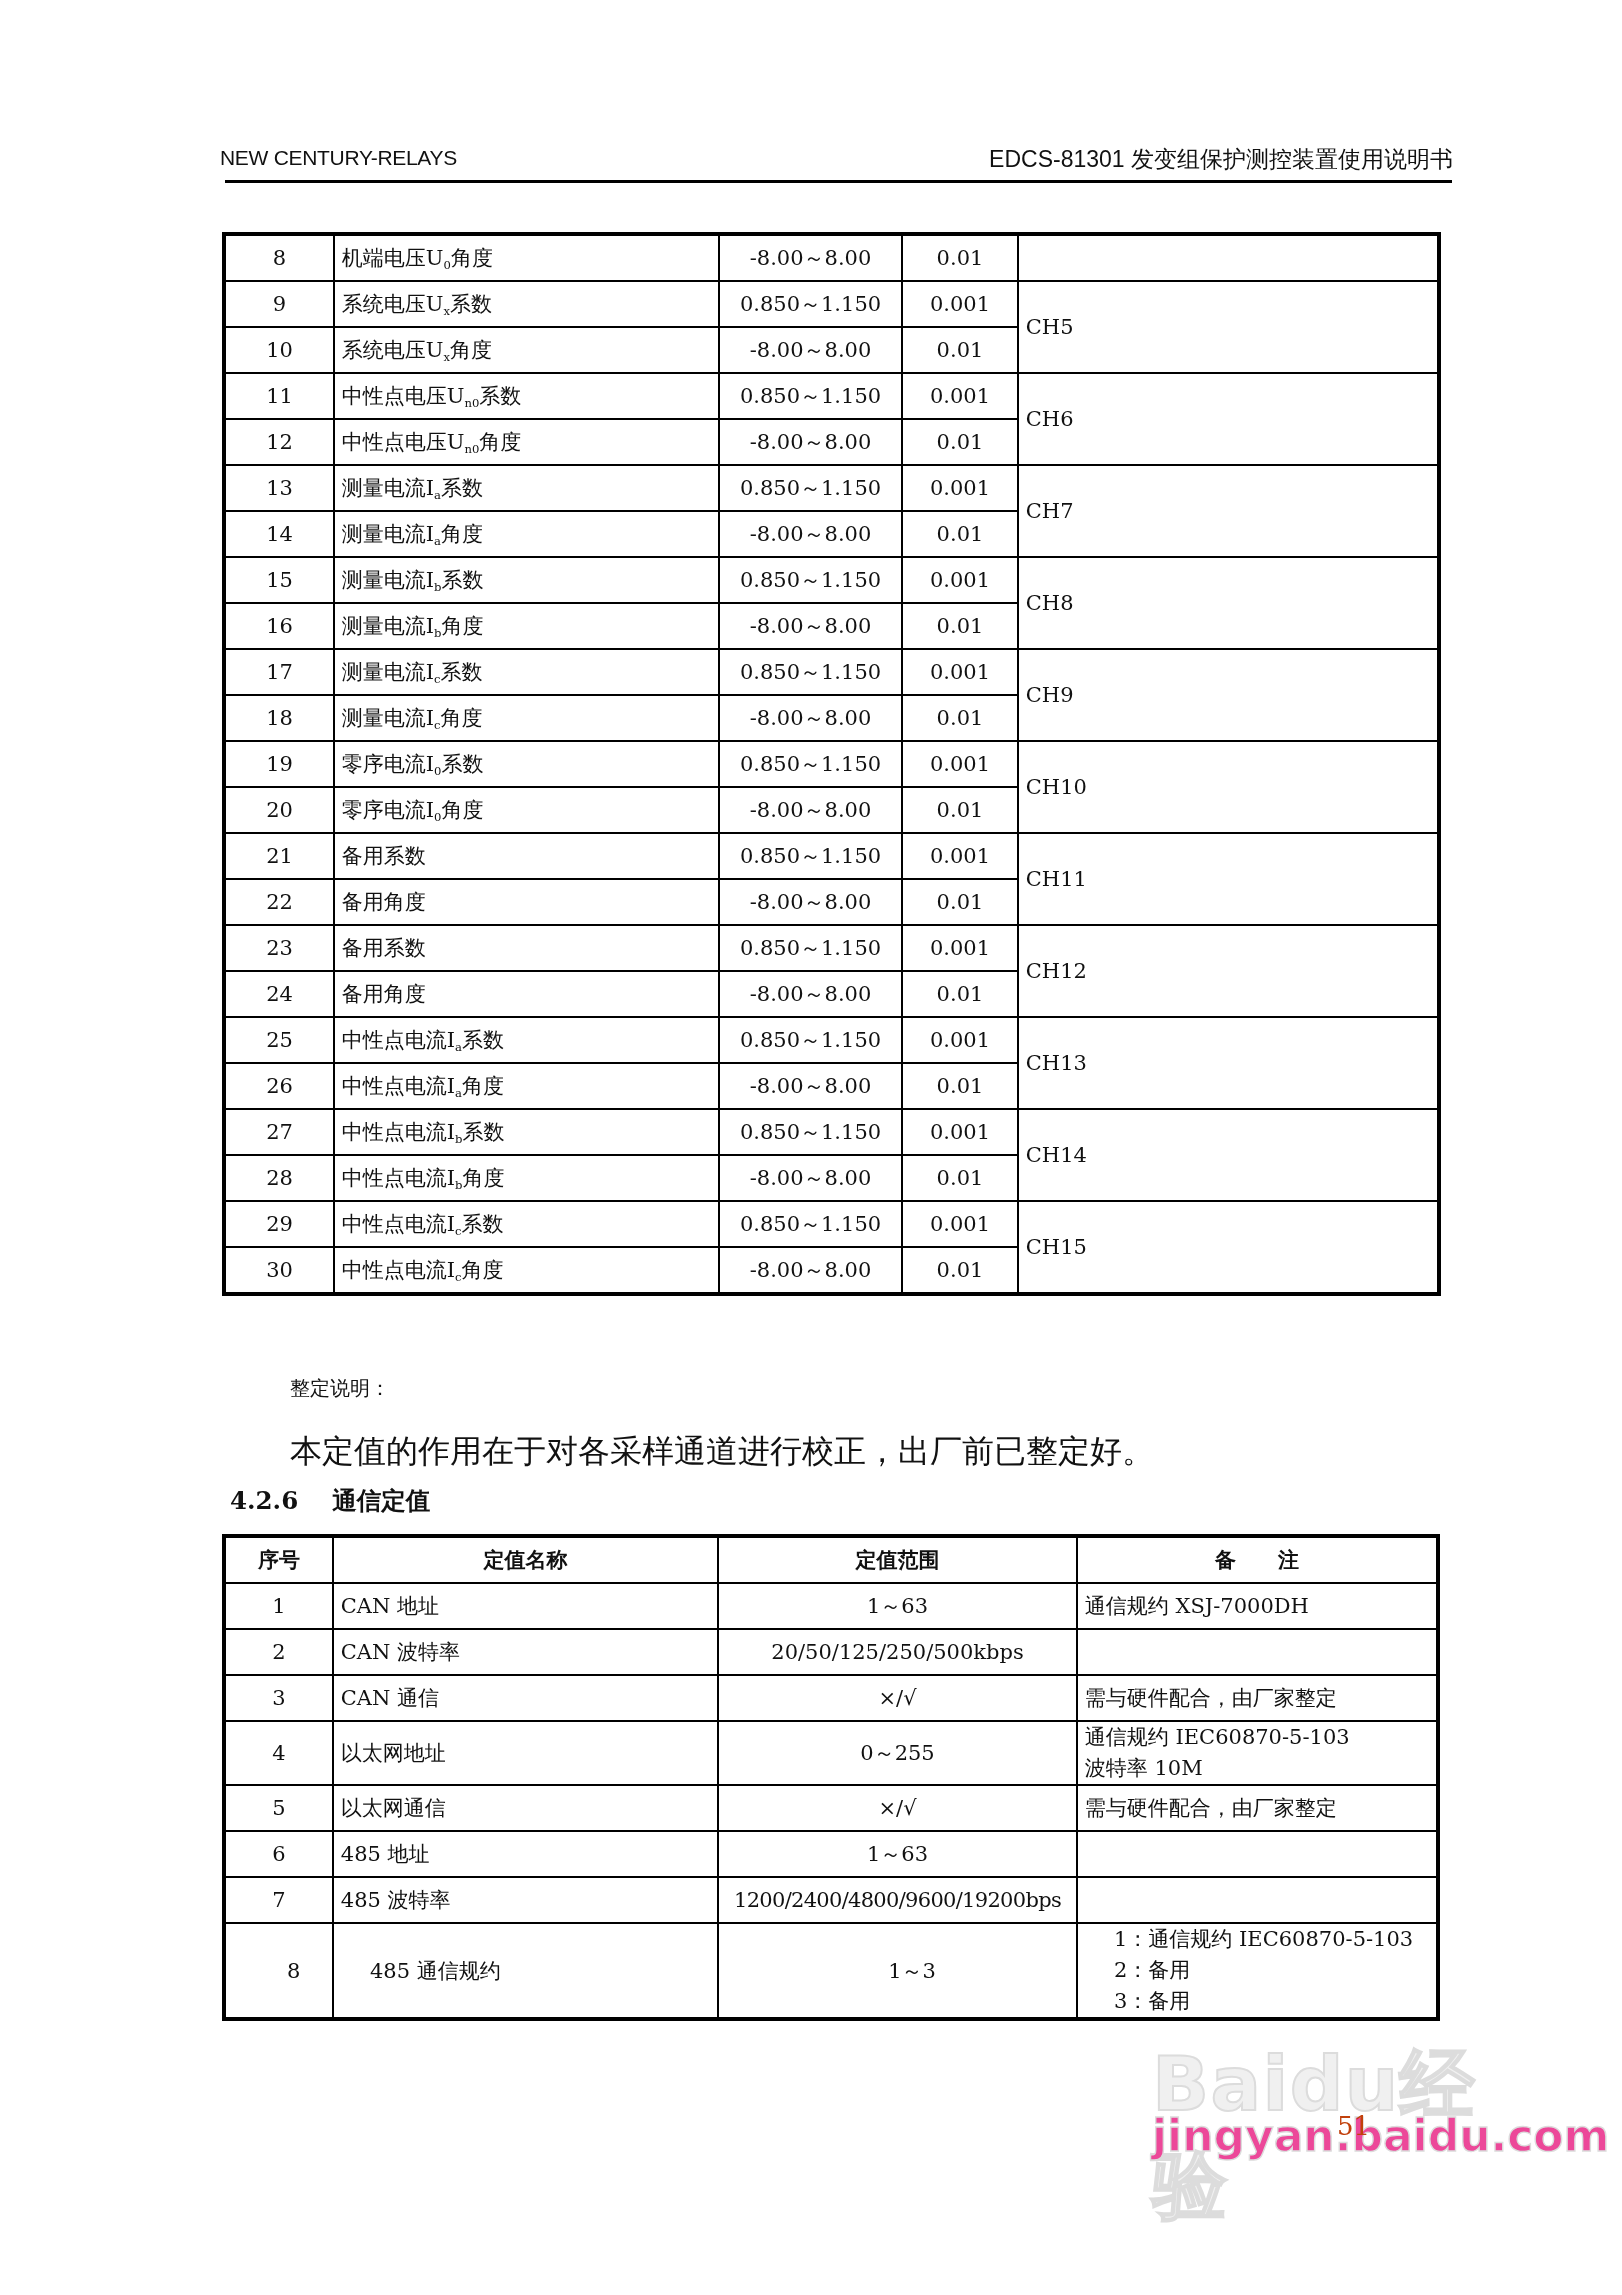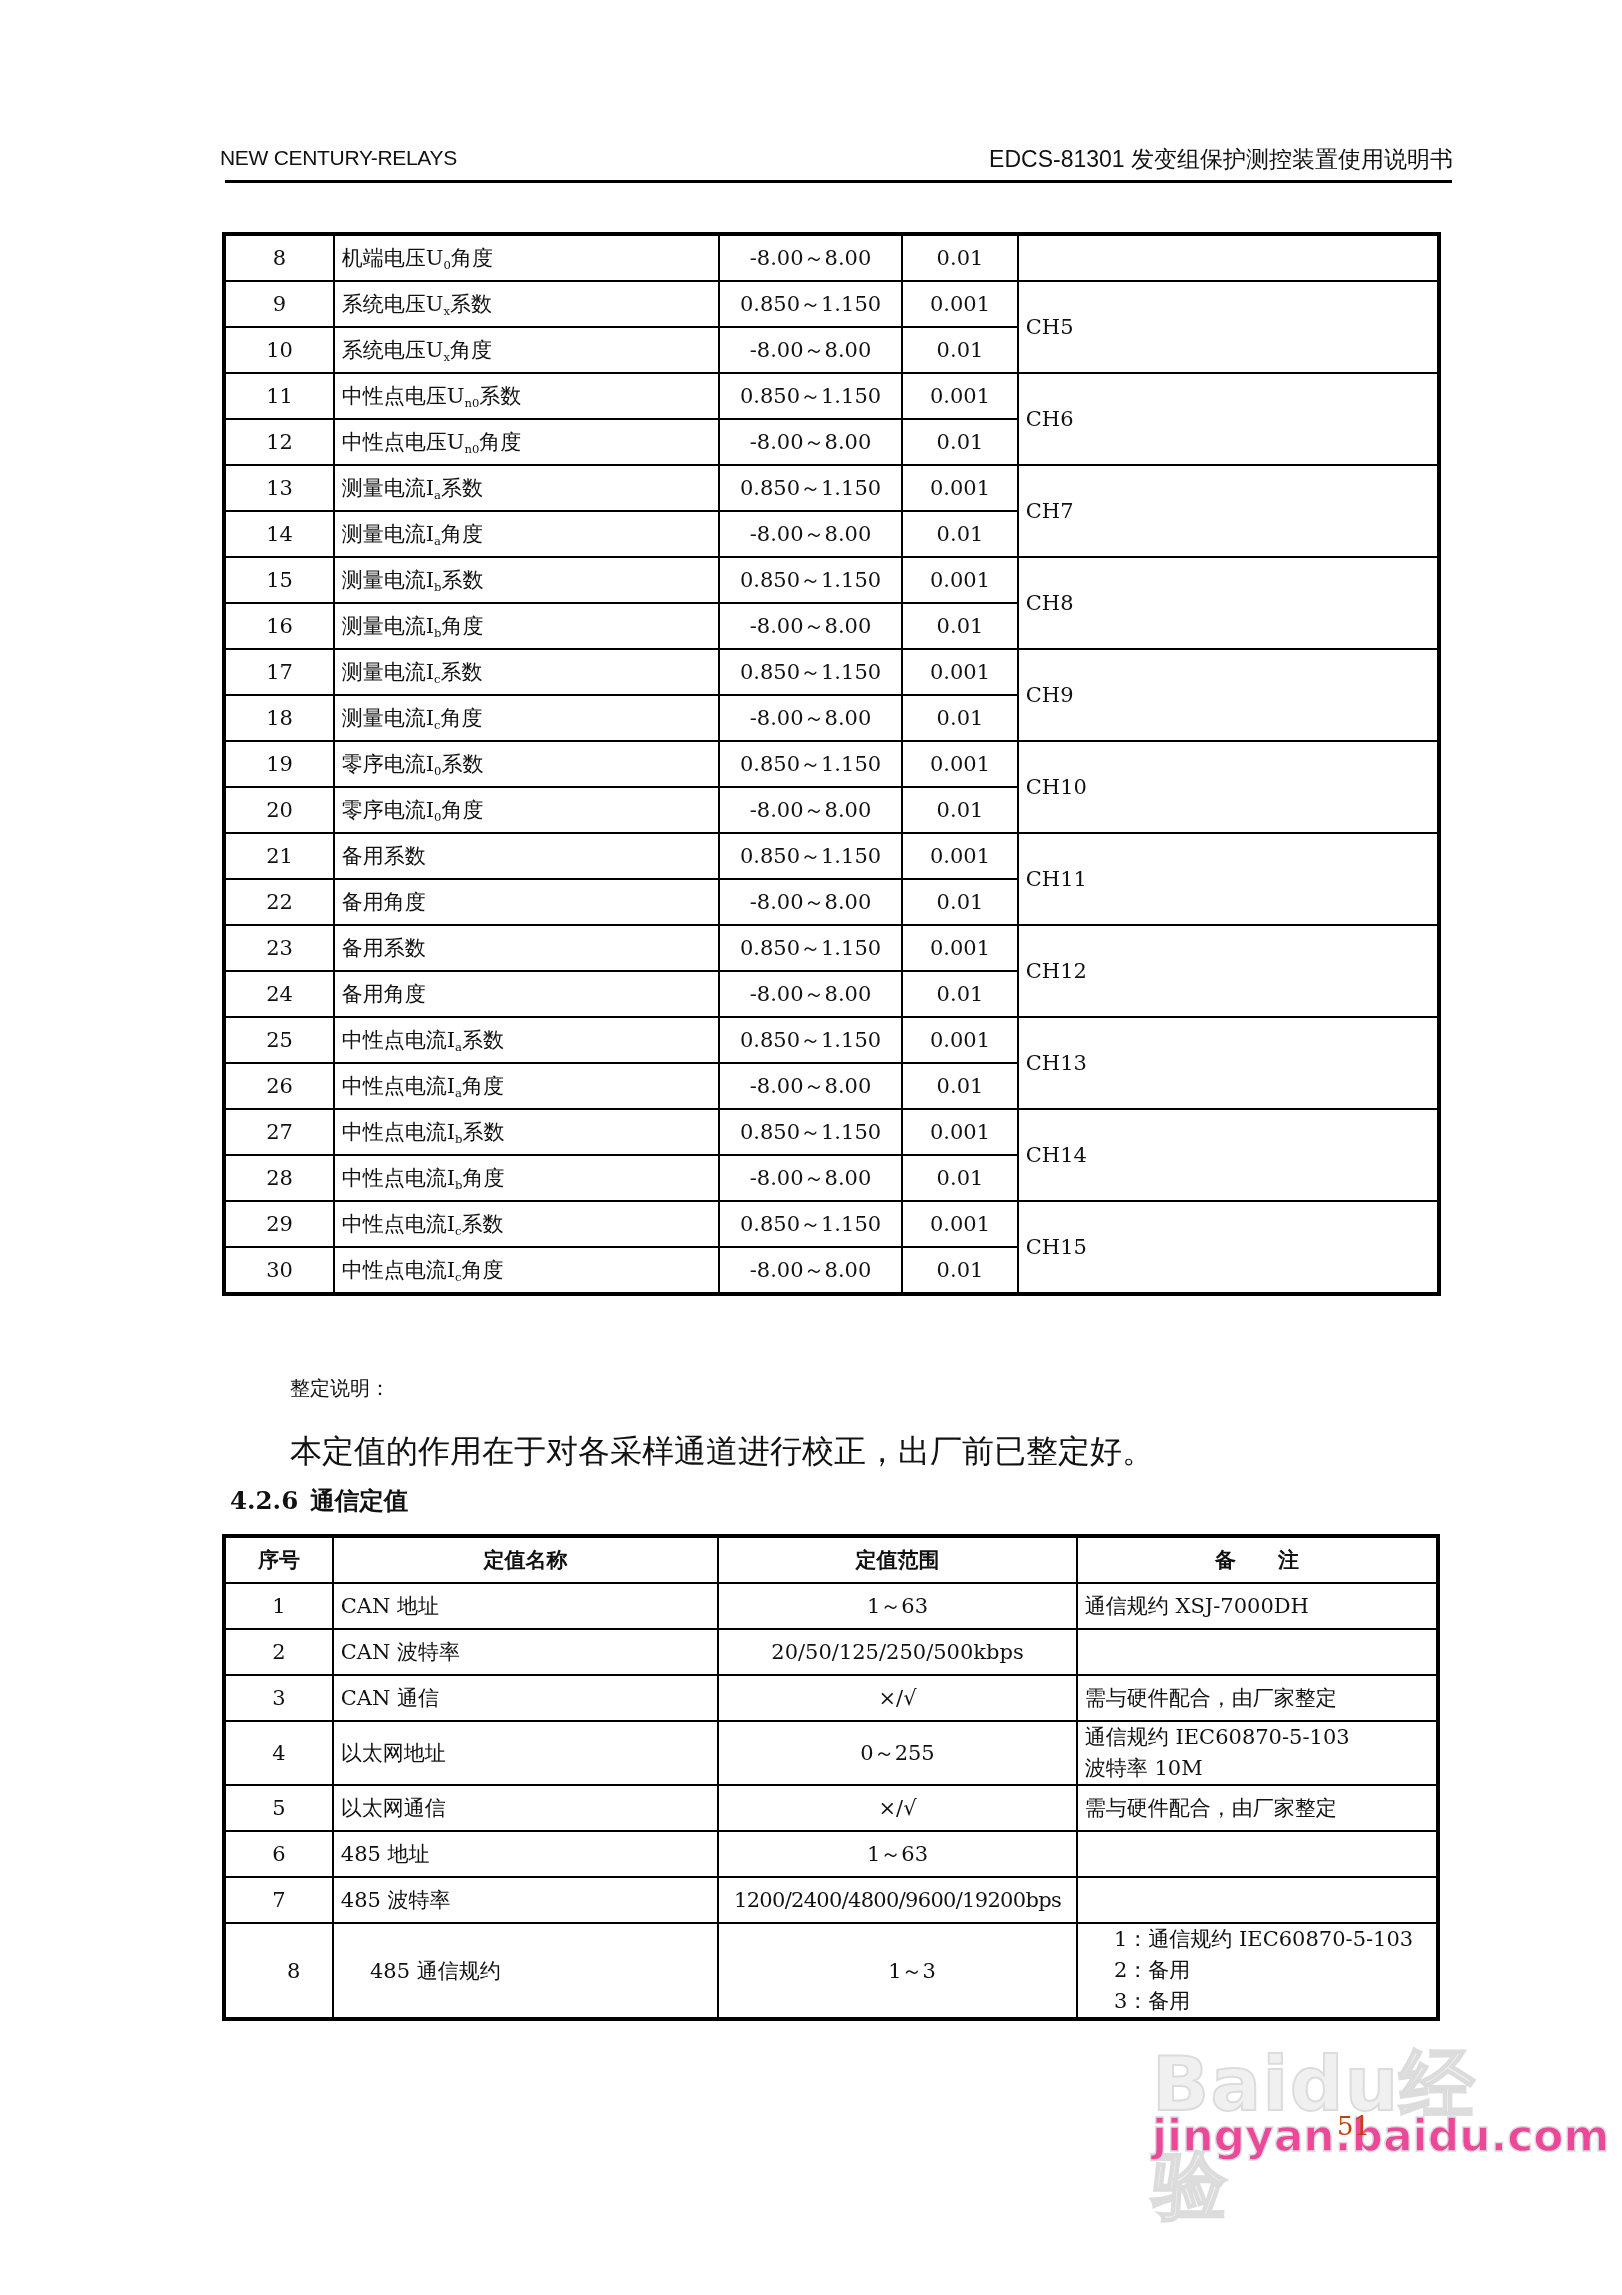--- a/index.html
+++ b/index.html
@@ -23,21 +23,21 @@
   #t2 { top: 1534px; width: 1214px; }
   #t2 td { height: 44px; }
   #t2 tr.hd td { font-family: "DejaVu Sans", "Liberation Sans", sans-serif; font-weight: bold; font-size: 21px; }
   #t2 tr.tall td { height: 61px; }
   #t2 tr.tall2 td { height: 93px; padding-left: 36px; }
   .multi { line-height: 31px; }
 
   .note1 { position: absolute; left: 290px; top: 1375px; font-size: 20px; }
   .note2 { position: absolute; left: 290px; top: 1430px; font-size: 32px; }
   .sect { position: absolute; left: 230px; top: 1484px; font-size: 24.5px; font-weight: bold; }
-  .sect .num { margin-right: 12px; }
+  .sect .num { margin-right: 34px; }
 
   .wm { position: absolute; left: 1152px; top: 1987px; width: 382px; height: 170px; color: #e6e6e6; }
   .wm .brand { position: absolute; left: 0; top: 48px; font-family: "DejaVu Sans", sans-serif; font-weight: bold;
                font-size: 75px; color: #f0f0f0; -webkit-text-stroke: 2px #dcdcdc; letter-spacing: 1.4px; }
   .wm .url { position: absolute; left: 0; top: 123px; font-family: "DejaVu Sans", sans-serif; font-weight: bold;
              font-size: 44px; color: #ec4899; -webkit-text-stroke: 1.4px #dcdcdc; }
   .pagenum { position: absolute; left: 1337px; top: 2111px; font-size: 26px; color: #c2410c; }
 </style>
 </head>
 <body>

